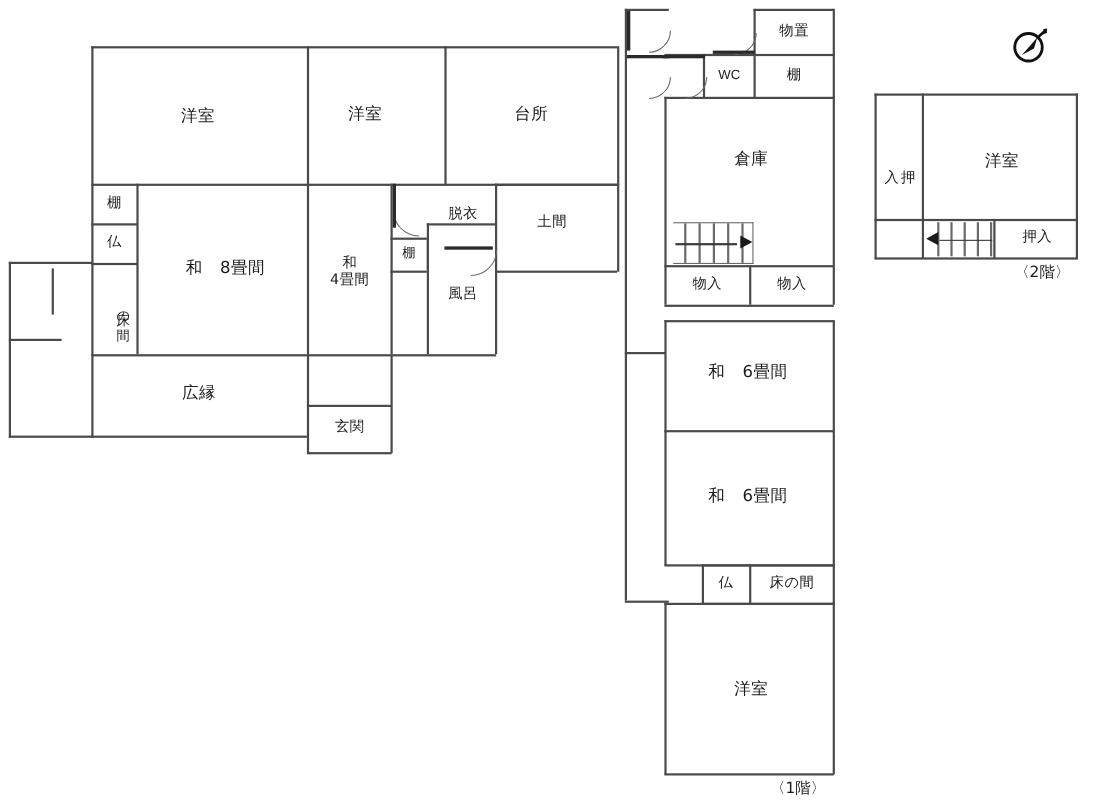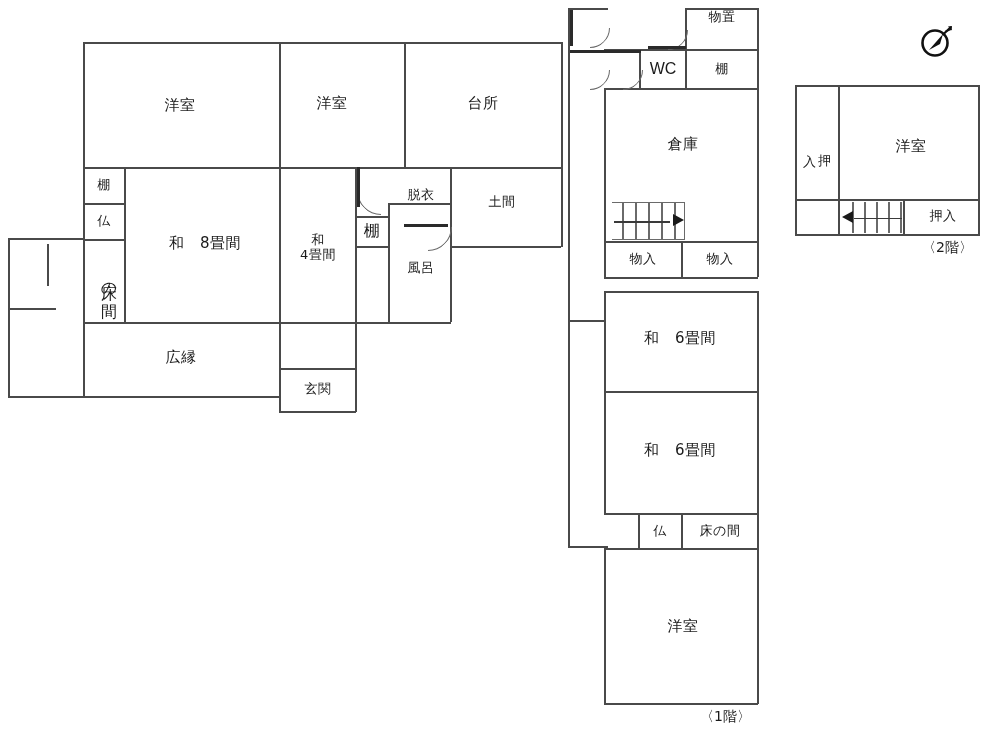--- a/index.html
+++ b/index.html
@@ -27,21 +27,21 @@
     font-size: 15px;
     line-height: 1.15;
     text-align: center;
     white-space: pre;
     display: flex;
     align-items: center;
     justify-content: center;
     letter-spacing: 0.5px;
   }
   .lbl.sm { font-size: 13px; }
-  .lbl.xs { font-size: 16px; }
+  .lbl.xs { font-size: 12px; }
   .lbl.vert {
     writing-mode: vertical-rl;
     text-orientation: upright;
     letter-spacing: 1px;
   }
   .floorlabel {
     position: absolute;
     font-size: 14px;
     color: #1a1a1a;
     white-space: pre;
@@ -246,21 +246,21 @@
   <div class="lbl sm" style="left:392px; top:184px; width:58px; height:22px;">脱衣</div>
 
   <div class="lbl sm" style="left:392px; top:257px; width:58px; height:22px;">風呂</div>
 
   <div class="lbl sm" style="left:473px; top:191px; width:58px; height:22px;">土間</div>
 
   <div class="lbl" style="left:136px; top:347px; width:90px; height:22px;">広縁</div>
 
   <div class="lbl sm" style="left:288px; top:378px; width:60px; height:22px;">玄関</div>
 
-  <div class="lbl sm" style="left:691px; top:6px; width:62px; height:22px;">物置</div>
+  <div class="lbl sm" style="left:691px; top:18px; width:62px; height:22px;">物置</div>
 
   <div class="lbl xs" style="left:642px; top:58px; width:42px; height:22px; font-family:'Liberation Sans',sans-serif; letter-spacing:0;">WC</div>
 
   <div class="lbl sm" style="left:691px; top:58px; width:62px; height:22px;">棚</div>
 
   <div class="lbl" style="left:650px; top:134px; width:66px; height:22px;">倉庫</div>
 
   <div class="lbl sm" style="left:610px; top:248px; width:66px; height:22px;">物入</div>
 
   <div class="lbl sm" style="left:687px; top:248px; width:66px; height:22px;">物入</div>

